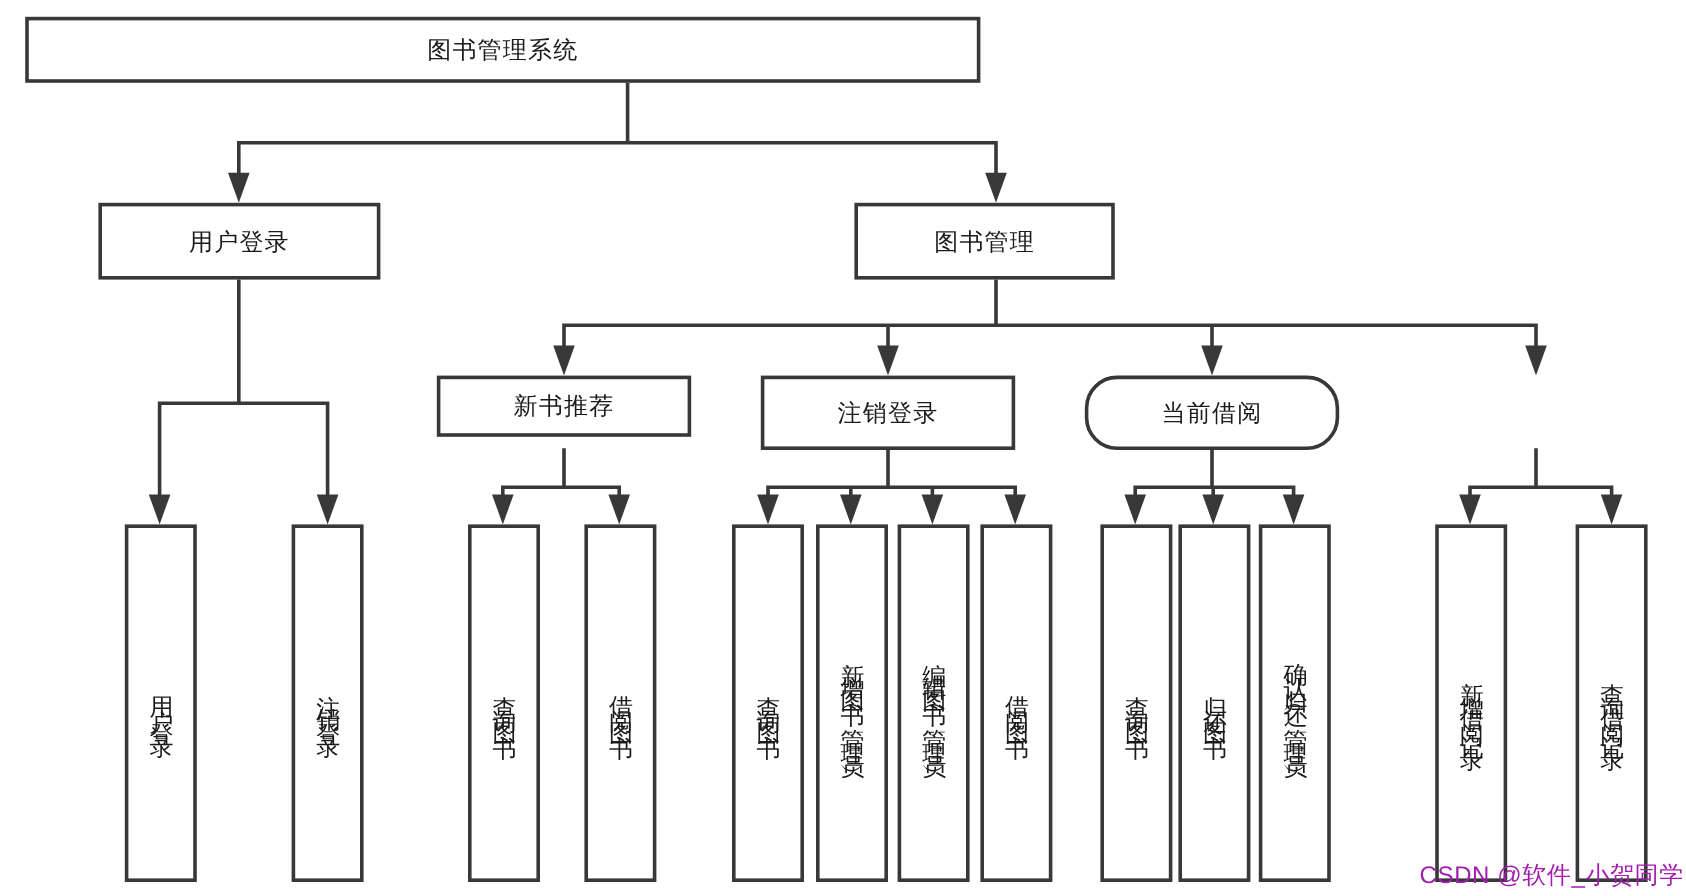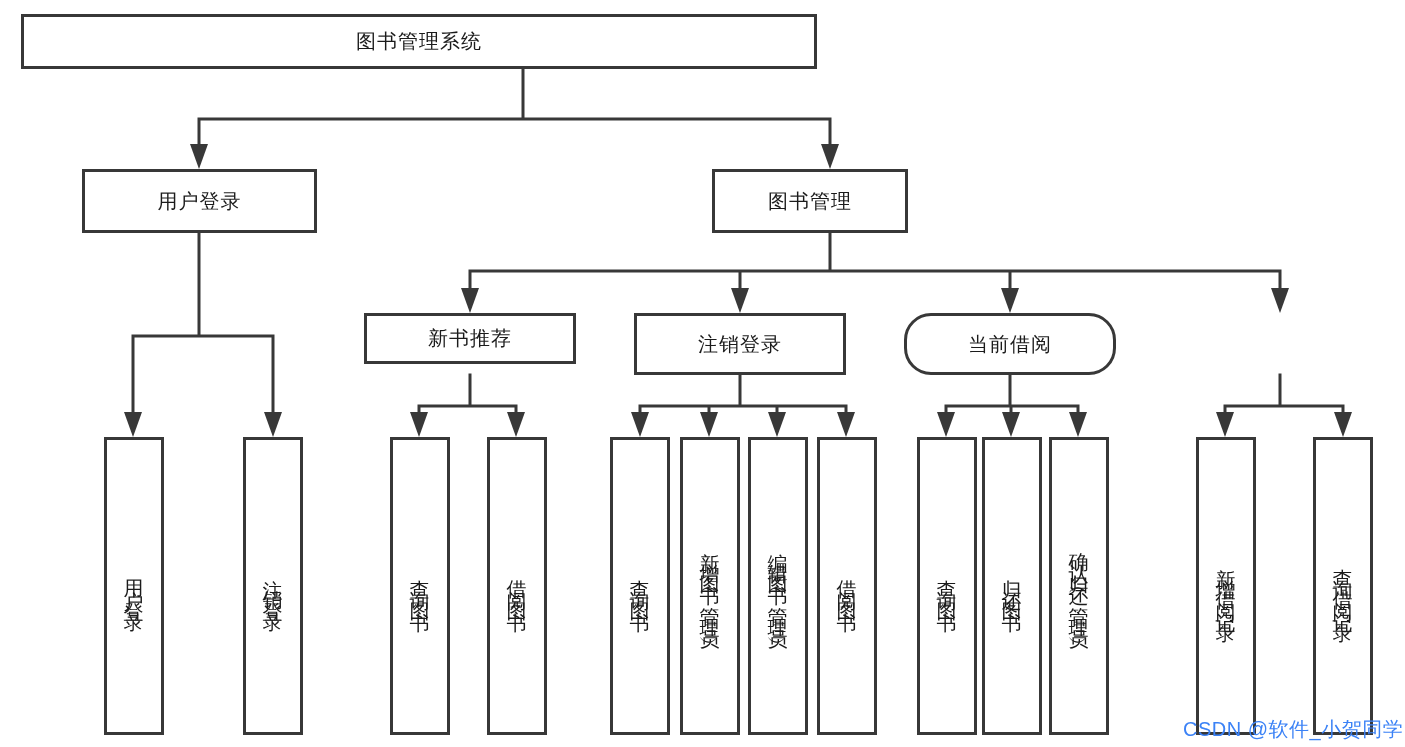--- a/index.html
+++ b/index.html
@@ -25,21 +25,21 @@
     text-orientation:mixed;
     font-size:20px;
     line-height:1;
     letter-spacing:11px;
     white-space:nowrap;
   }
   .watermark {
     position:absolute;
     left:1183px; top:716px;
     font-size:20px;
-    color:#3b82f6;
+    color:#a21caf;
     letter-spacing:0.5px;
     white-space:nowrap;
     z-index:5;
   }
 </style>
 </head>
 <body>
 
 <div class="canvas">
 
@@ -86,21 +86,21 @@
     </g>
   </svg>
 
   <div class="box" style="left:21px; top:14px; width:796px; height:55px;">
     <span class="hlabel">图书管理系统</span>
   </div>
 
   <div class="box" style="left:82px; top:169px; width:235px; height:64px;">
     <span class="hlabel">用户登录</span>
   </div>
-  <div class="box" style="left:712px; top:169px; width:196px; height:64px;">
+  <div class="box" style="left:712px; top:169px; width:217px; height:64px;">
     <span class="hlabel">图书管理</span>
   </div>
 
   <div class="box" style="left:364px; top:313px; width:212px; height:51px;">
     <span class="hlabel">新书推荐</span>
   </div>
   <div class="box" style="left:634px; top:313px; width:212px; height:62px;">
     <span class="hlabel">注销登录</span>
   </div>
   <div class="box" style="left:904px; top:313px; width:212px; height:62px;border-radius:27px;">

